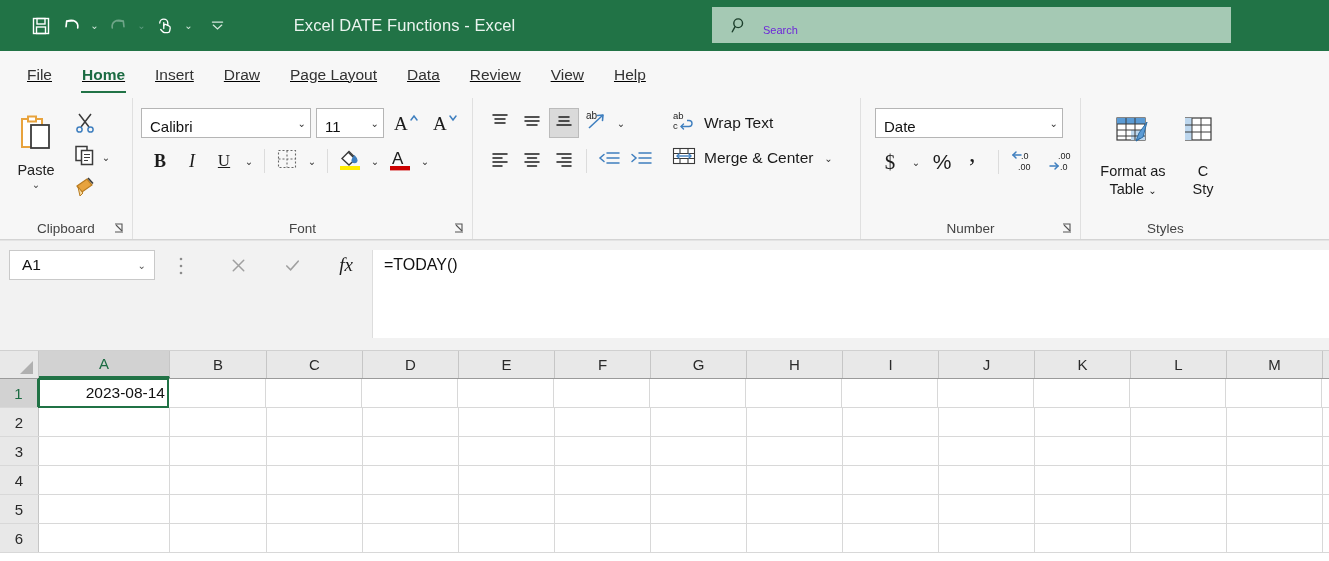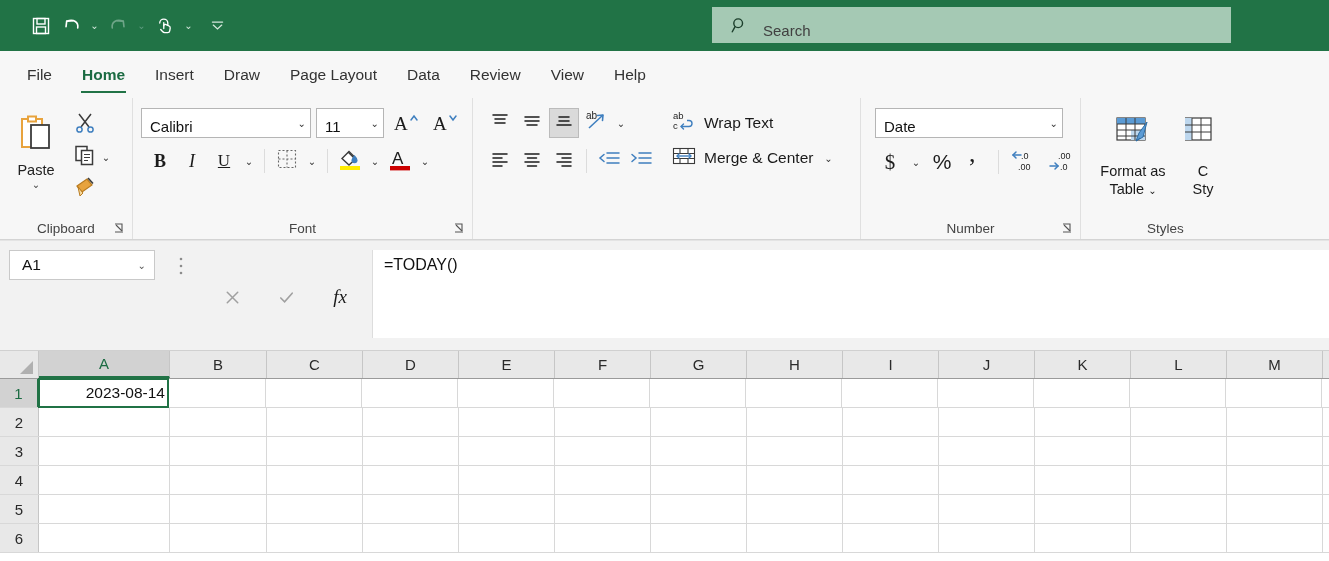--- a/index.html
+++ b/index.html
@@ -44,29 +44,30 @@
   .searchbox {
     position: absolute;
     left: 712px; top: 7px;
     width: 519px; height: 36px;
     background: #a5c9b4;
     display: flex; align-items: center;
     padding-left: 18px;
     gap: 14px;
   }
   .searchbox .sicon { color: #1c3f2c; display:flex; }
-  .search-ph { color: #404040; font-size: 15px; margin-top: 10px; }
+  .search-ph { color: #6d28d9; font-size: 11px; margin-top: 10px; }
 
   
   .tabs {
     height: 47px;
     background: #f7f7f7;
     display: flex;
     align-items: stretch;
     padding-left: 12px;
+    text-decoration: underline;
   }
   .tab {
     display: flex; align-items: center;
     padding: 0 15px;
     font-size: 15.5px;
     color: #333333;
     position: relative;
     white-space: nowrap;
   }
   .tab.active { color: #1b6b42; font-weight: 600; }
@@ -203,24 +204,24 @@
     padding: 0 8px 0 12px;
     font-size: 15.5px; color: #111;
   }
   .namebox .nc { color: #555; font-size: 10px; }
   .fb-dots {
     position: absolute; left: 175px; top: 14px;
     width: 12px; height: 22px;
     color: #888; font-size: 14px; text-align: center; line-height: 10px;
   }
   .fb-btns {
-    position: absolute; left: 205px; top: 9px;
+    position: absolute; left: 211px; top: 9px;
     width: 164px; height: 30px;
     background: #f2f2f2;
-    display: flex; align-items: center; margin-top: 32px;
+    display: flex; align-items: center;
   }
   .fb-btn {
     width: 54px; height: 30px;
     display: flex; align-items: center; justify-content: center;
     color: #a0a0a0;
   }
   .fb-btn.fx { color: #1a1a1a; }
   .fb-input {
     position: absolute; left: 372px; top: 9px; right: 0; height: 88px;
     background: #ffffff;
@@ -331,20 +332,21 @@
     <div class="qat-caret">⌄</div>
 
     <div class="qat-caret" style="width:40px;font-size:13px;" title="Customize Quick Access Toolbar">
       <svg width="17" height="17" viewBox="0 0 20 20" fill="none" stroke="#d5e8dd" stroke-width="1.5" stroke-linecap="round">
         <path d="M4 6 H16"></path>
         <path d="M5 9.5 L10 14 L15 9.5"></path>
       </svg>
     </div>
   </div>
 
+  <div class="title-text">Excel DATE Functions  -  Excel</div>
 
   <div class="searchbox">
     <span class="sicon">
       <svg width="19" height="19" viewBox="0 0 20 20" fill="none" stroke="currentColor" stroke-width="1.5">
         <circle cx="8.6" cy="7.6" r="4.6"></circle>
         <path d="M5.2 11.4 L2.4 16.6" stroke-linecap="round"></path>
       </svg>
     </span>
     <span class="search-ph">Search</span>
   </div>

